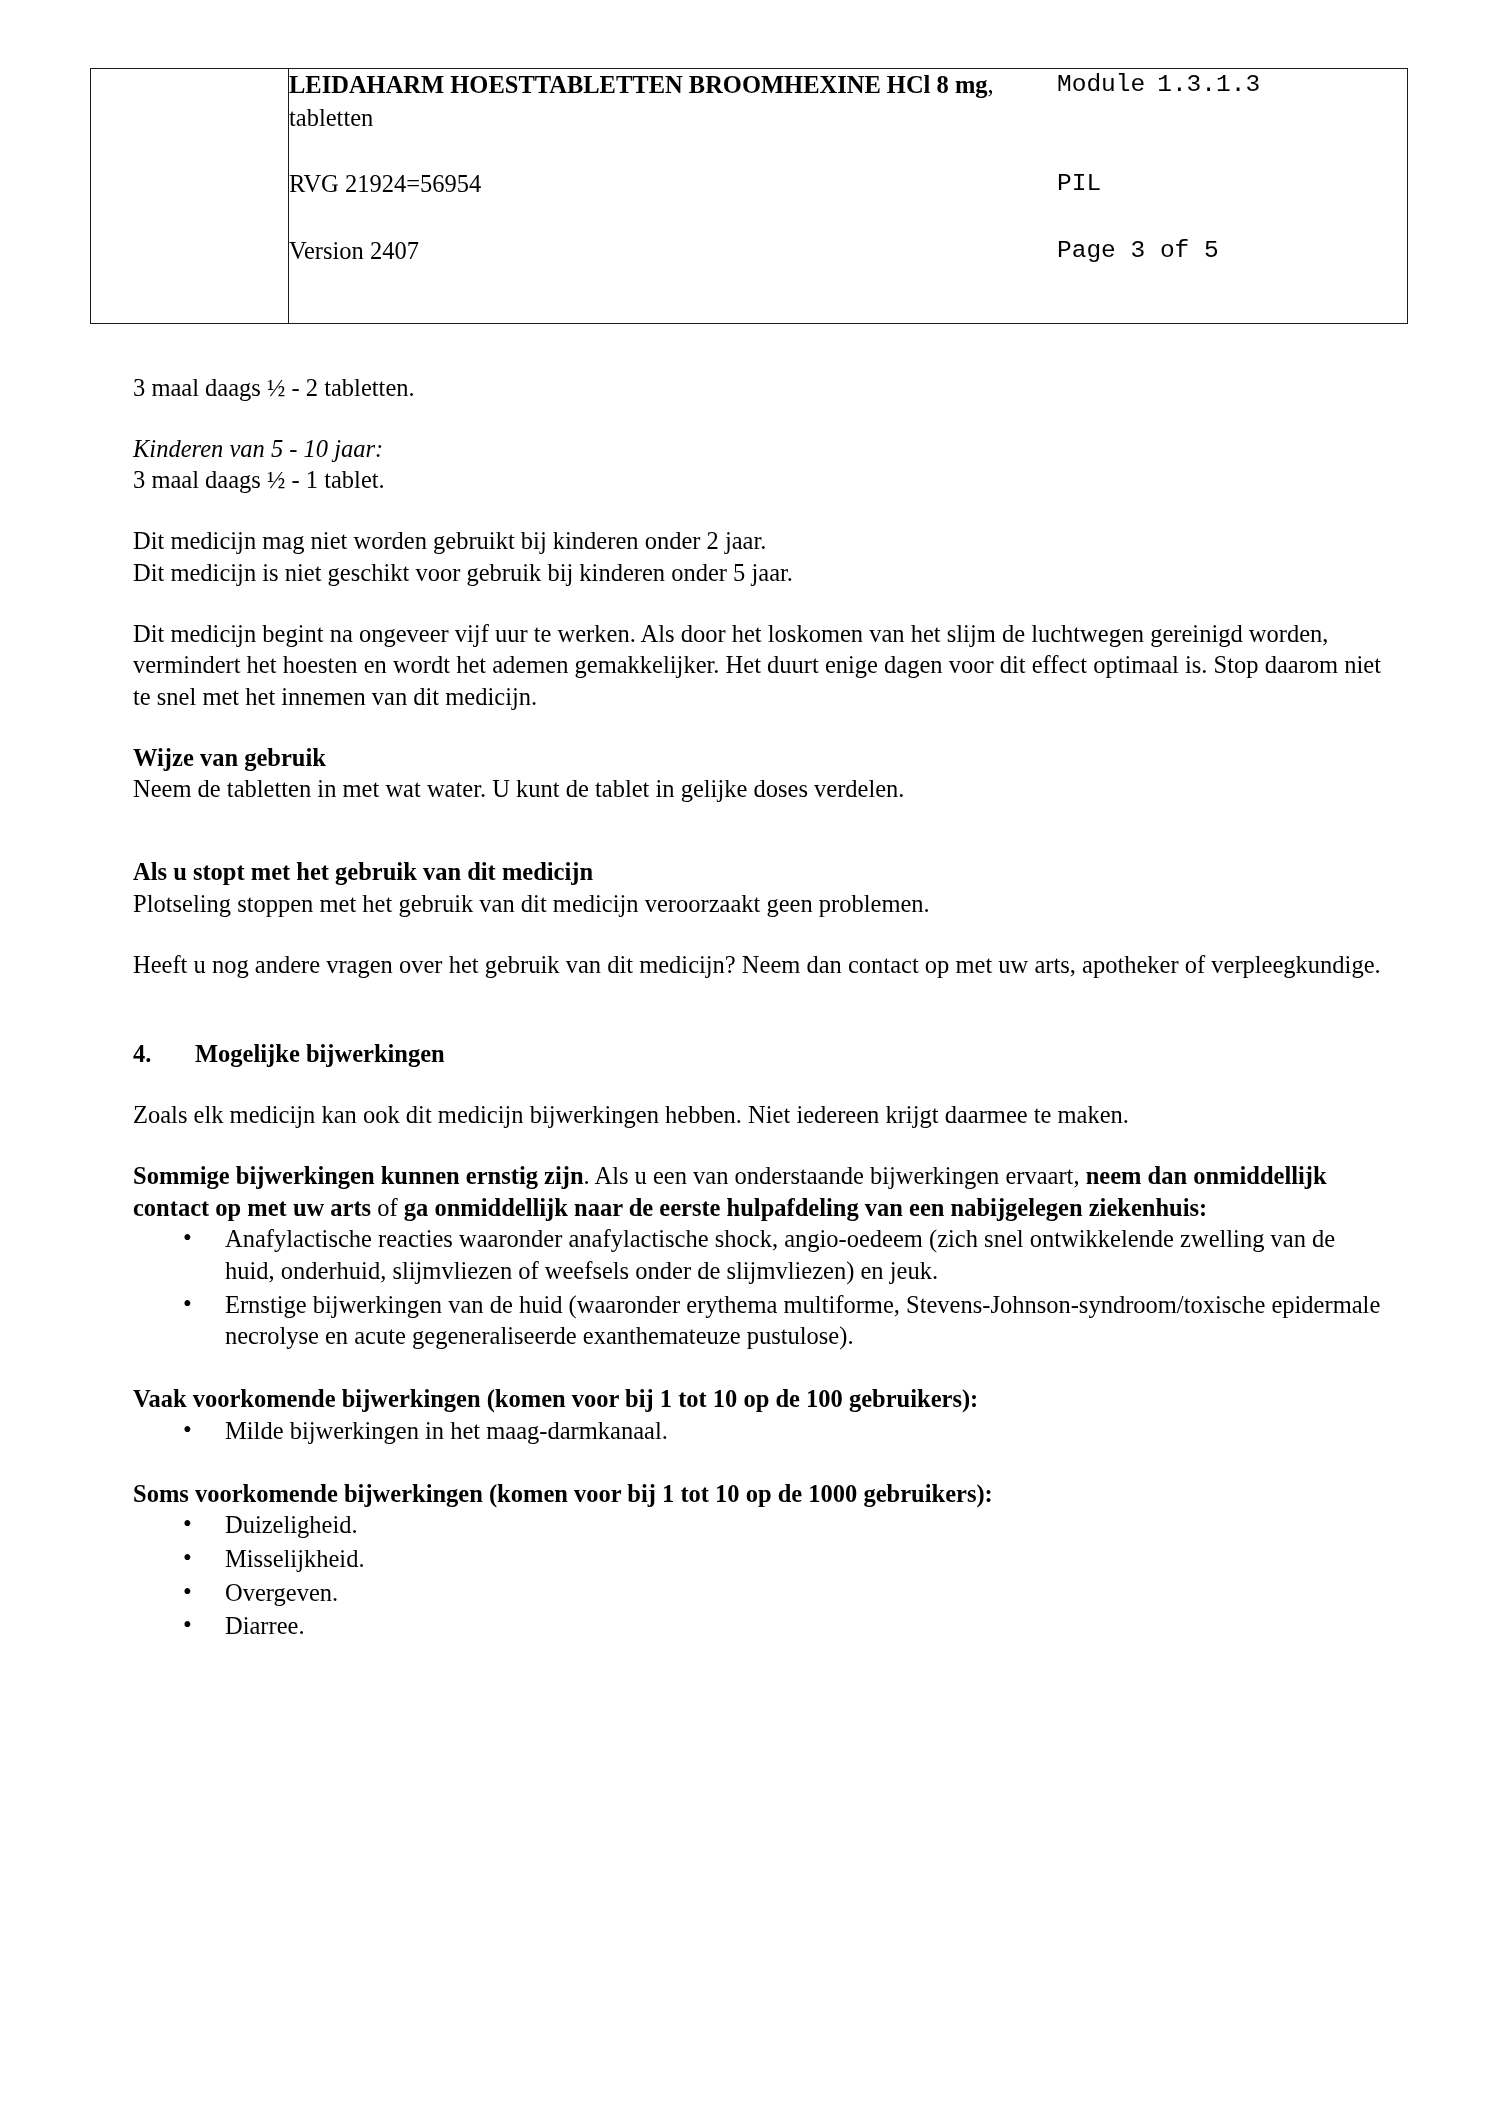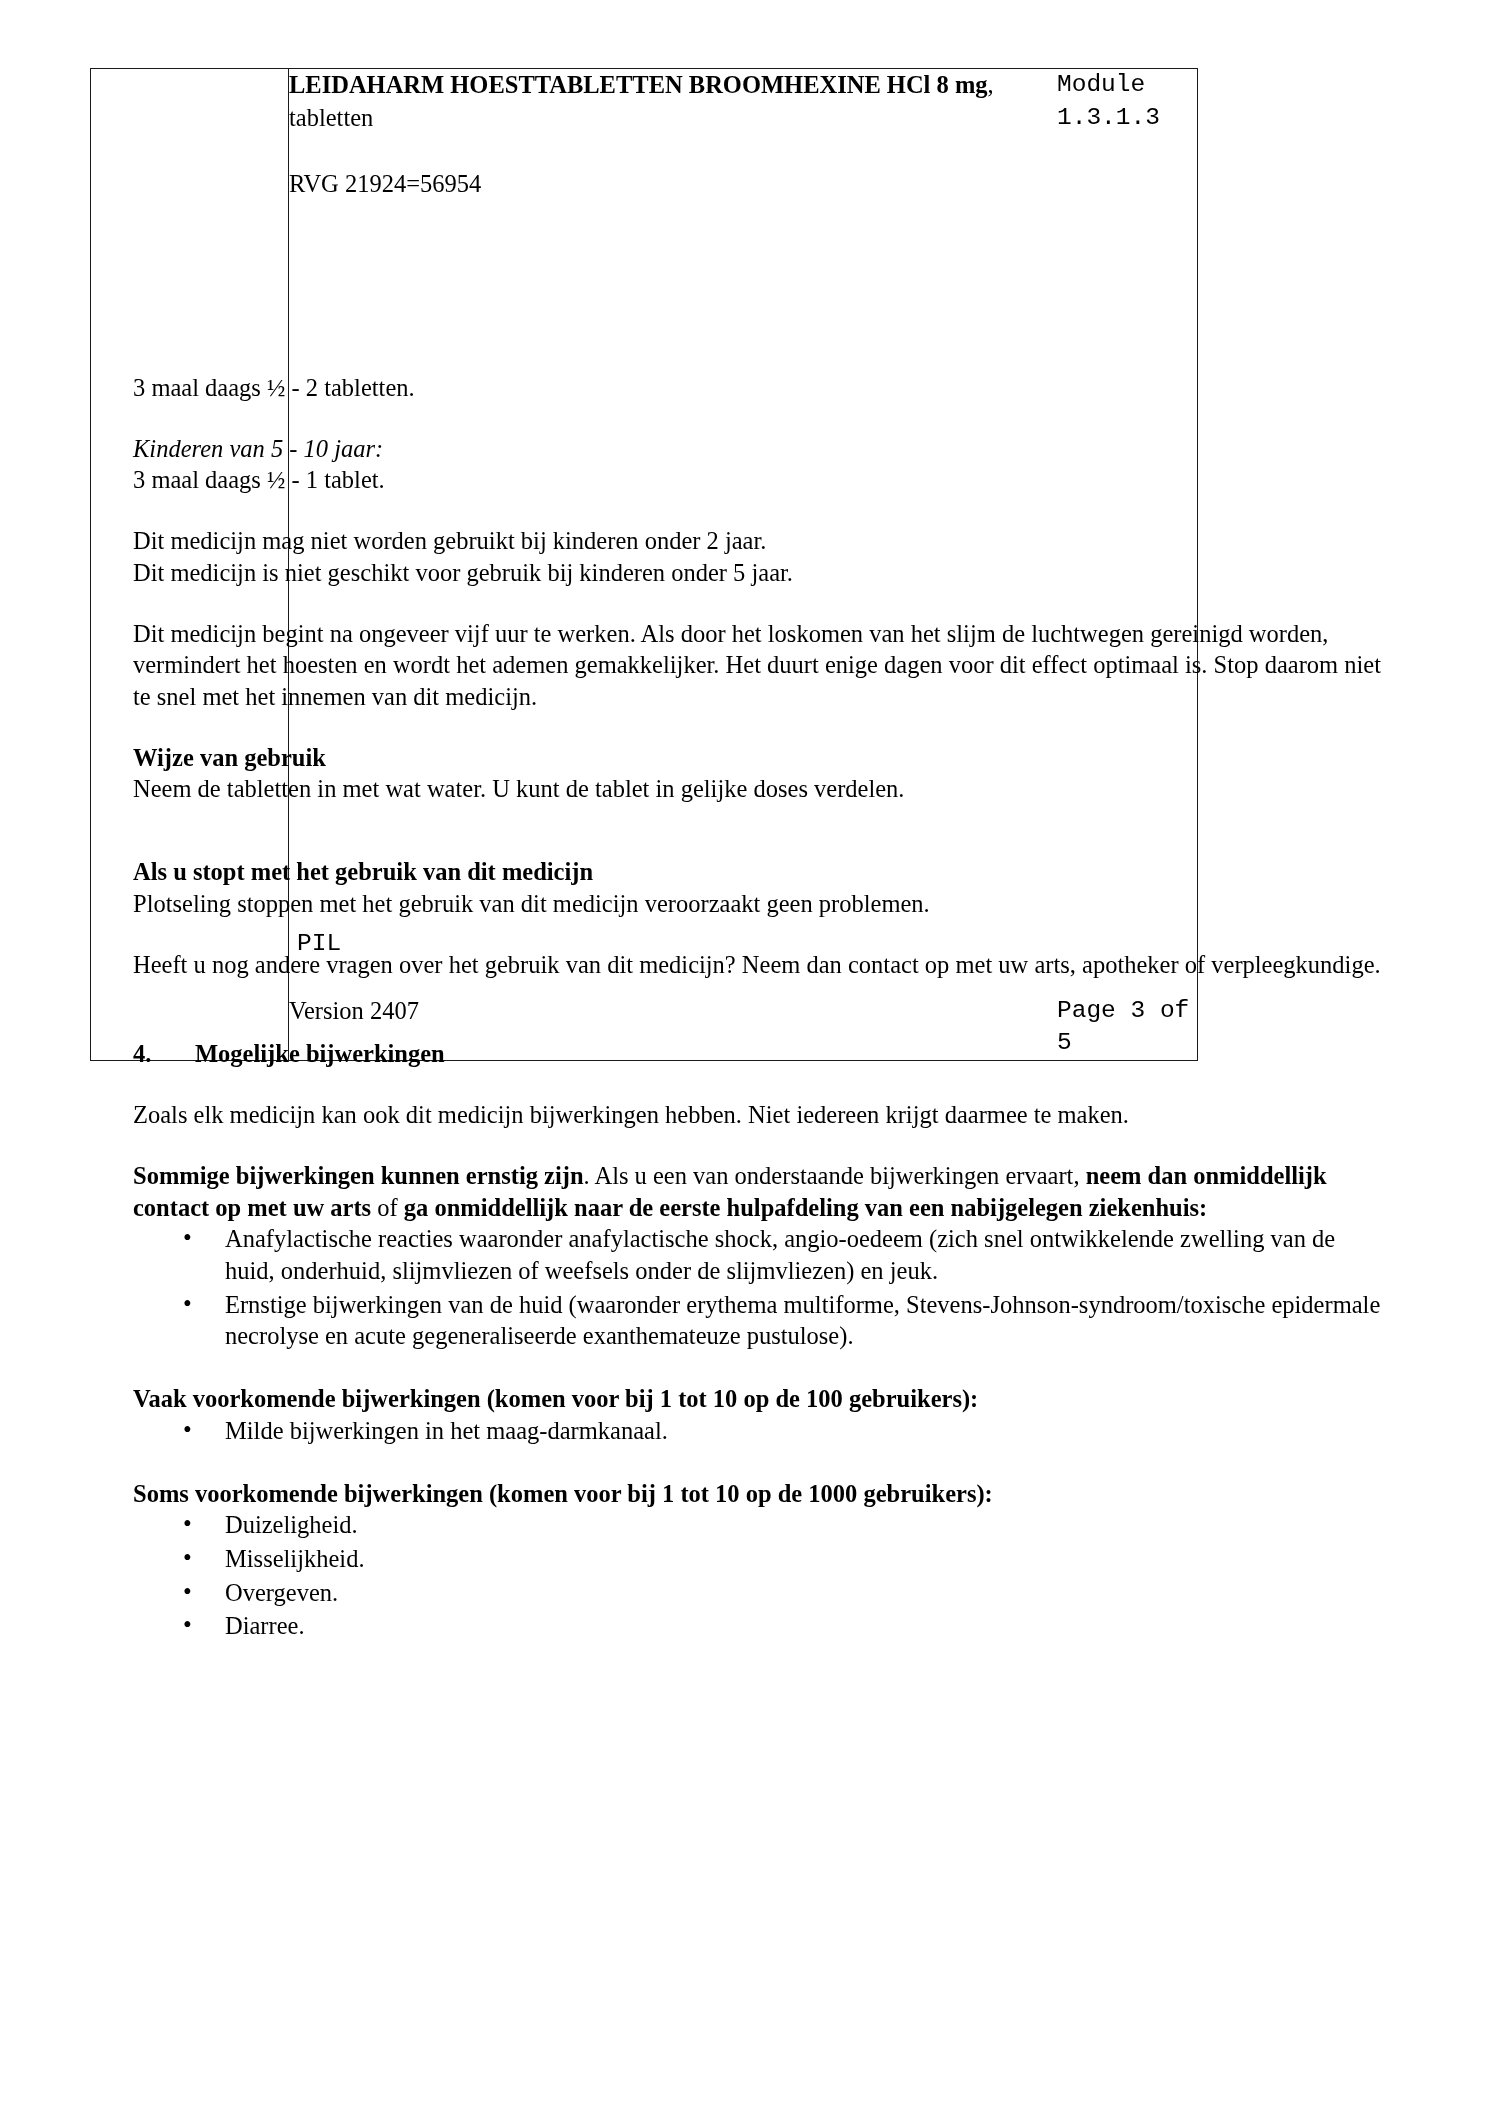--- a/index.html
+++ b/index.html
@@ -22,42 +22,42 @@
     width: 1494px;
     height: 2112px;
     background: #ffffff;
   }
 
   
   .header-table {
     position: absolute;
     left: 90px;
     top: 68px;
-    width: 1108px;
+    width: 1318px;
     border-collapse: collapse;
     table-layout: fixed;
   }
   .header-table td {
     border: 1.6px solid #1a1a1a;
     vertical-align: top;
     padding: 0;
   }
   .hdr-logo-cell {
     width: 197px;
     height: 254px;
   }
   .hdr-main-cell {
     padding: 22px 18px 18px 22px;
   }
   .hdr-row {
     display: flex;
     align-items: flex-start;
   }
   .hdr-row-1 { margin-bottom: 34px; }
-  .hdr-row-2 { margin-bottom: 34px; flex-direction: column; }
+  .hdr-row-2 { margin-bottom: 34px; }
   .hdr-left {
     flex: 0 0 760px;
     font-size: 24.5px;
     line-height: 1.33;
   }
   .hdr-right {
     flex: 1 1 auto;
     font-size: 24.5px;
     line-height: 1.33;
     padding-left: 8px;

